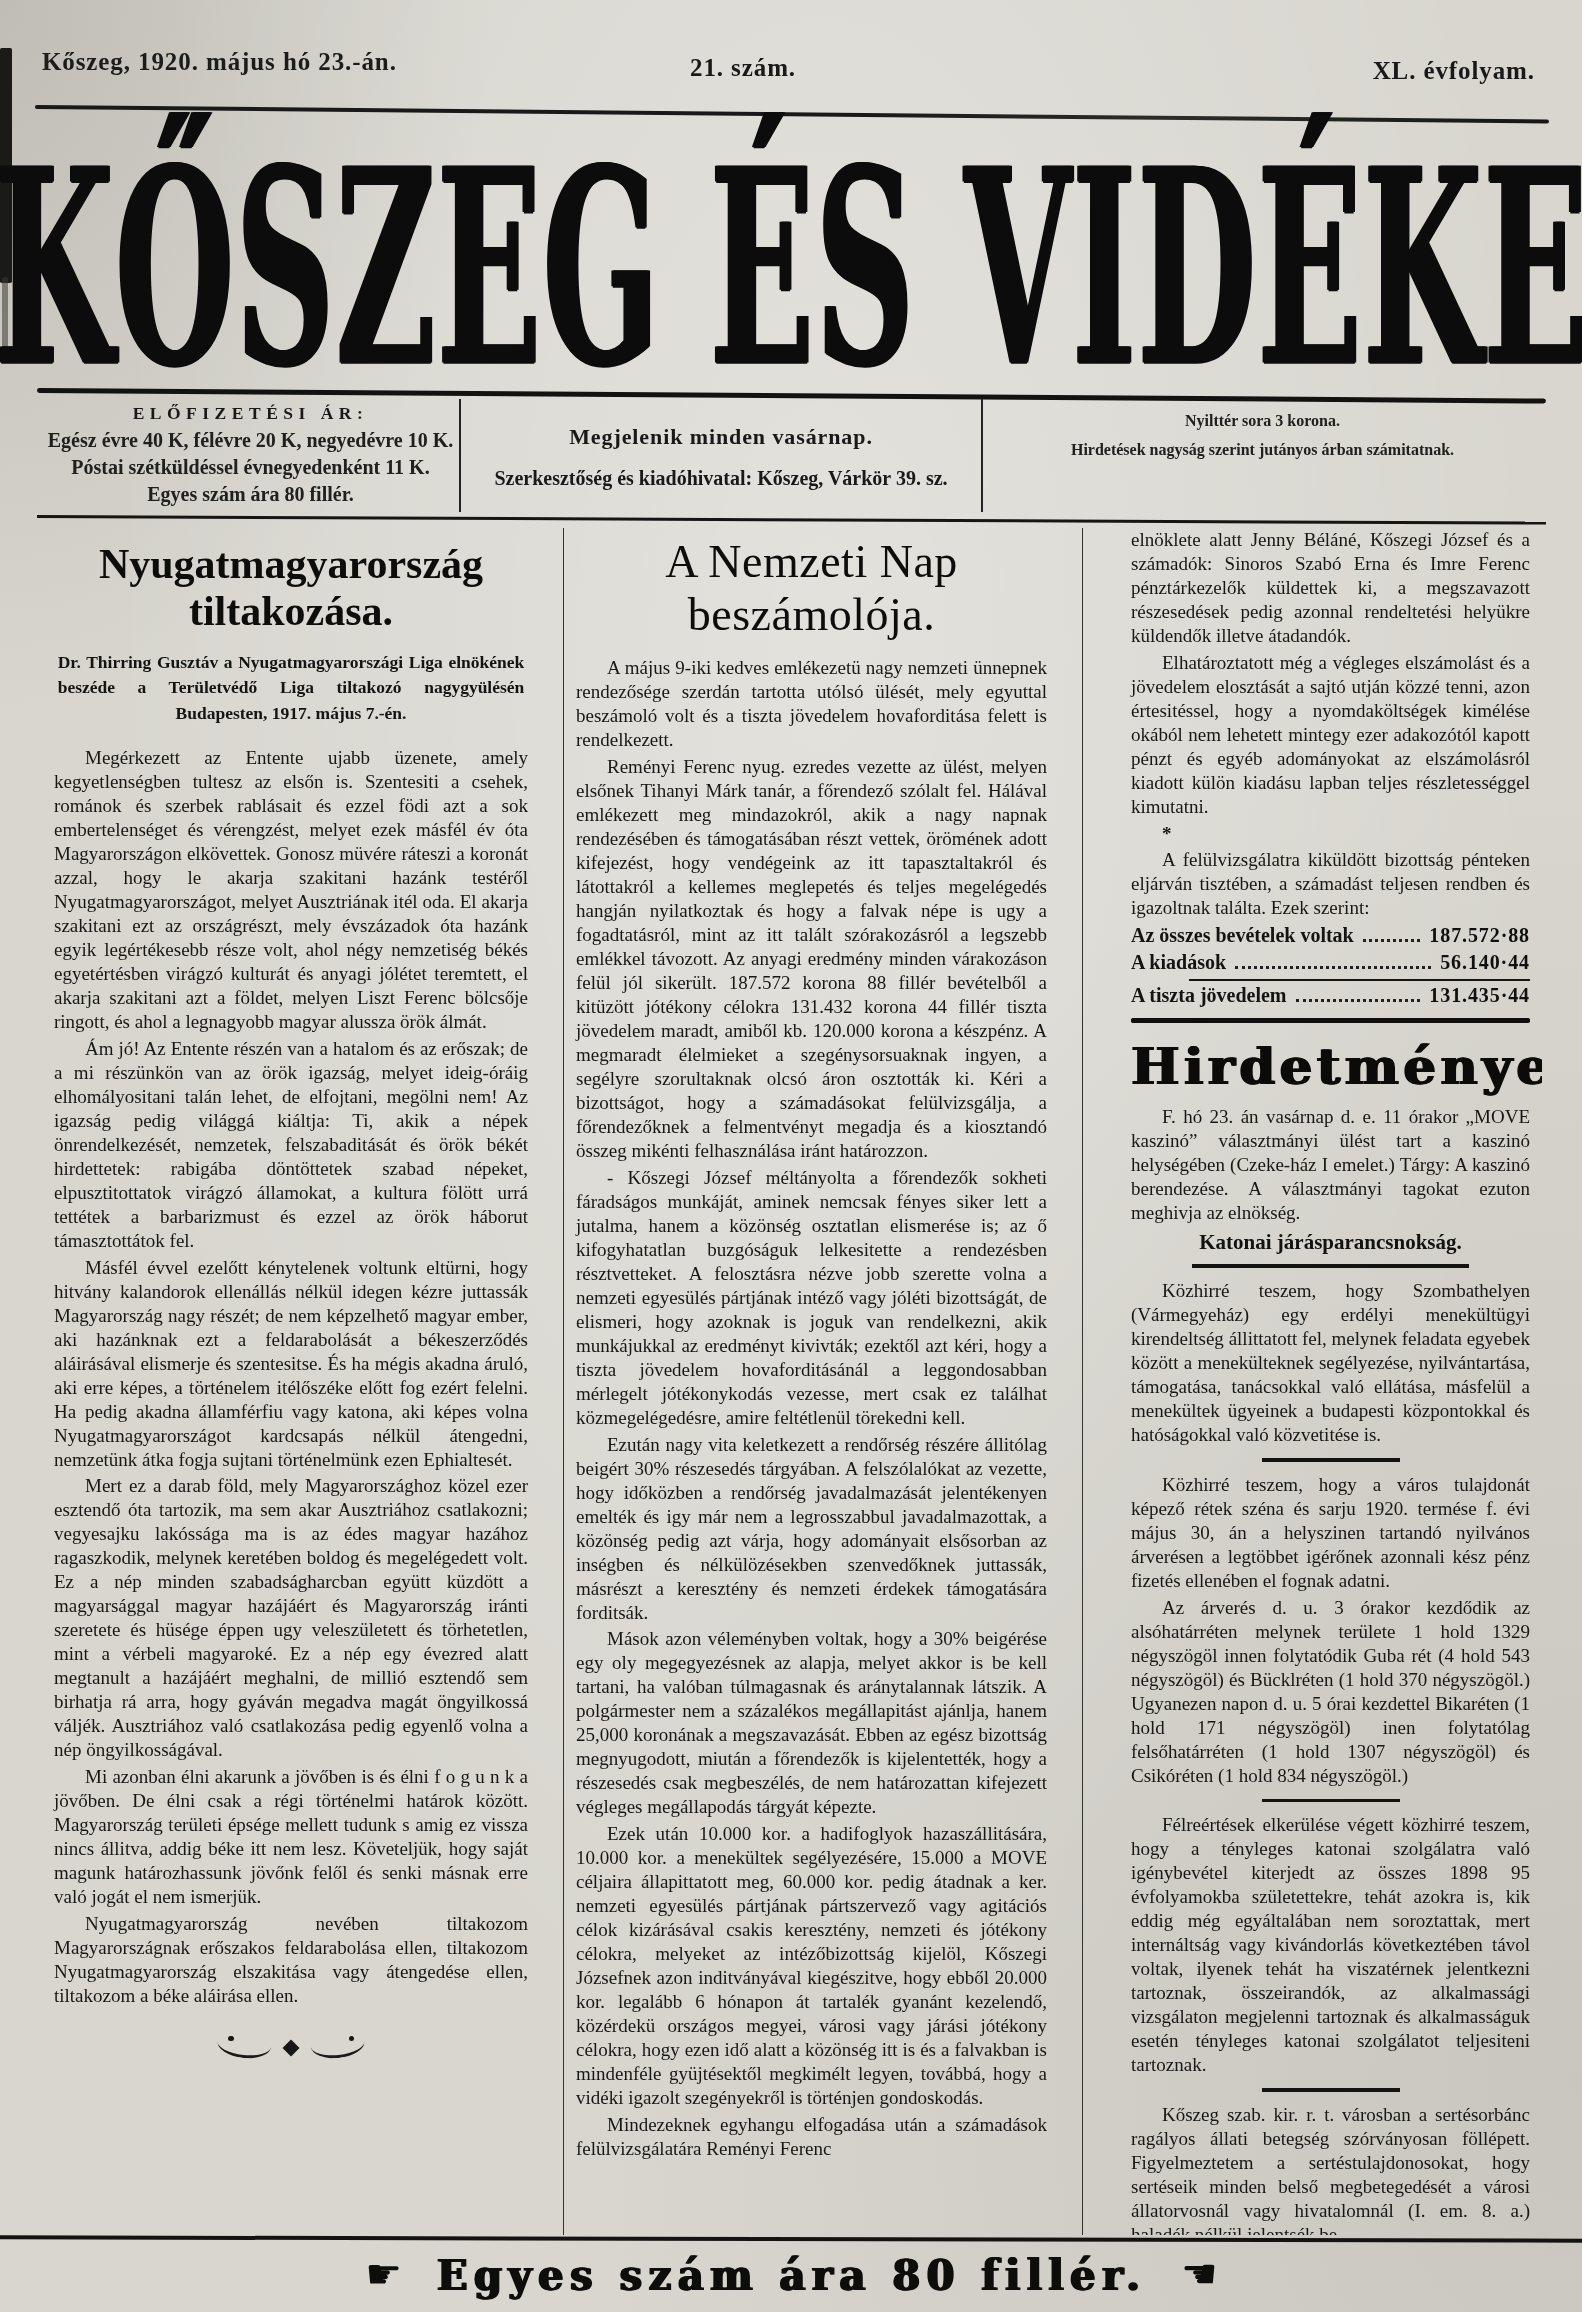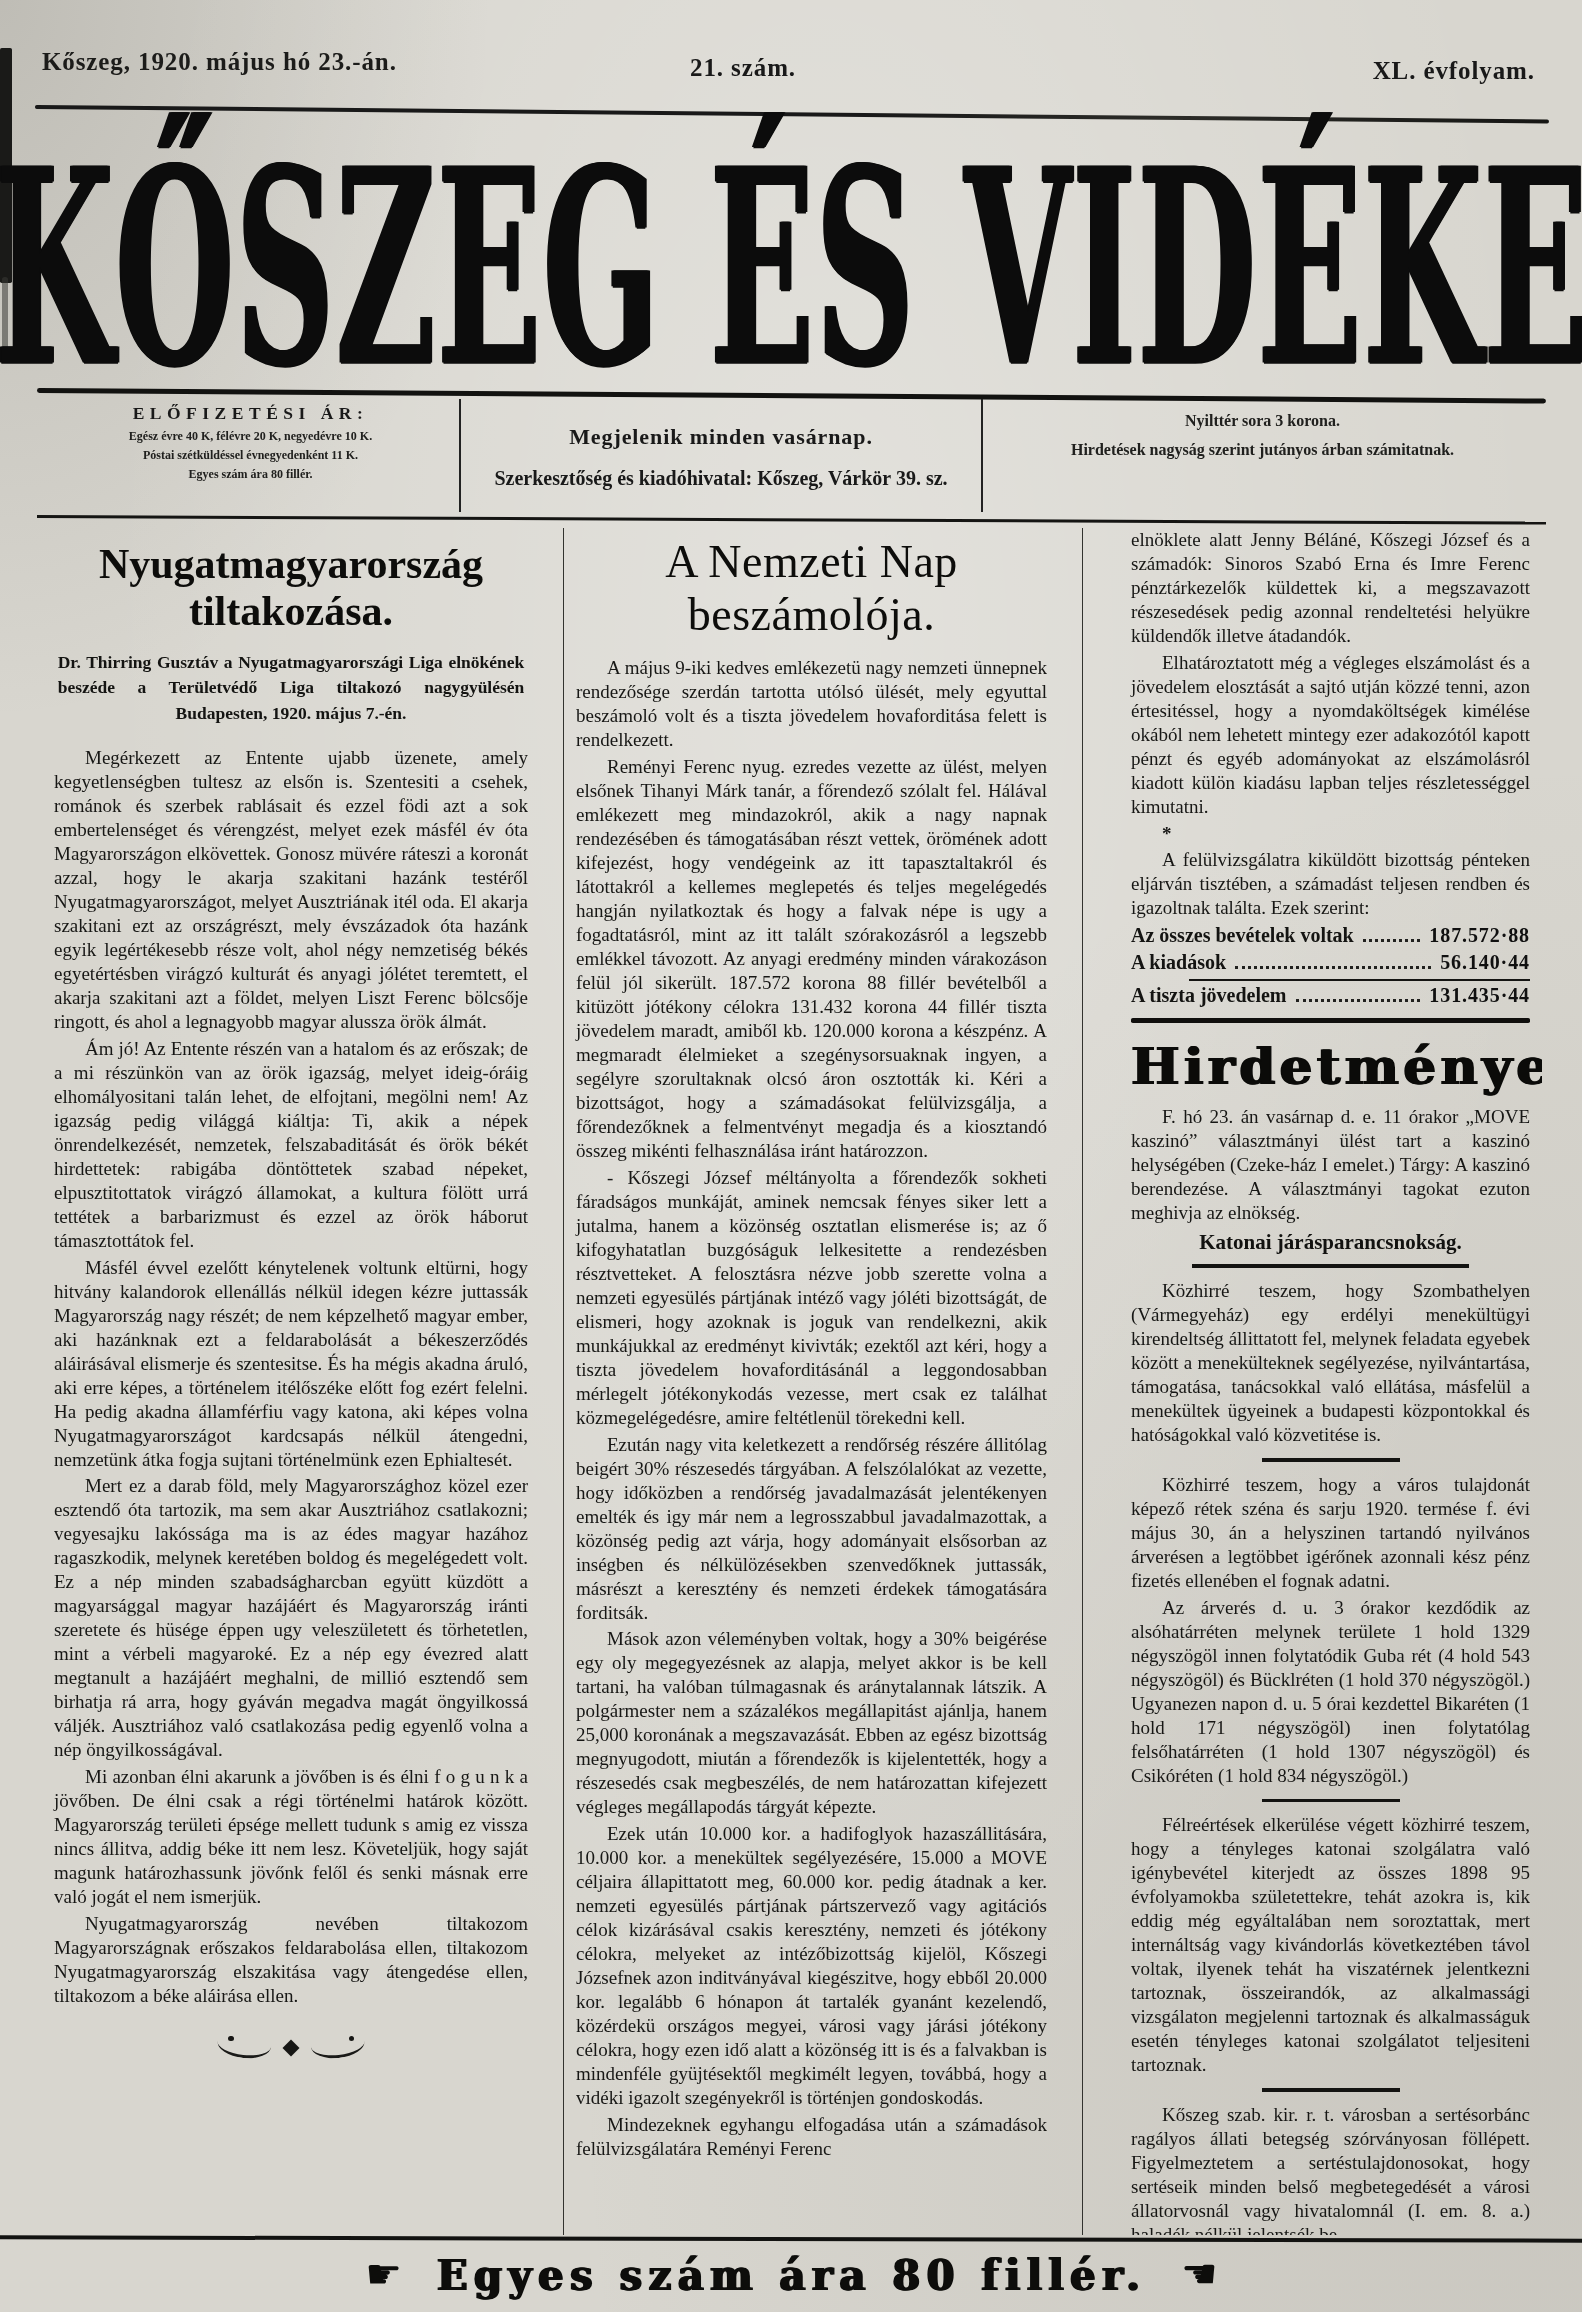--- a/index.html
+++ b/index.html
@@ -30,21 +30,21 @@
   }
   .rule2{position:absolute;top:388px;left:37px;width:1509px;height:4.6px;background:#121210;transform:rotate(.4deg);transform-origin:left center;border-radius:2.8px;}
   .rule3{position:absolute;top:515px;left:37px;width:1509px;height:2.8px;background:#151513;transform:rotate(.25deg);transform-origin:left center;}
 
   
   .infobar{position:absolute;top:399px;left:42px;width:1500px;height:113px;display:flex;}
   .info-cell{text-align:center;}
   .info-div{width:1.8px;background:#222;margin:0;}
   .info-left{width:417px;padding-top:3.7px;}
   .info-left .h{font-size:17.5px;font-weight:700;letter-spacing:5.5px;margin-bottom:5.5px;}
-  .info-left .l{font-size:12px;font-weight:700;margin-top:3.7px;color:#20201e;}
+  .info-left .l{font-size:20px;font-weight:700;margin-top:3.7px;color:#20201e;}
   .info-center{flex:1;padding-top:25px;}
   .info-center .l1{font-size:22px;font-weight:700;letter-spacing:0.9px;}
   .info-center .l2{font-size:20px;font-weight:600;margin-top:16.6px;}
   .info-right{width:503px;padding:5.5px 28px 0;}
   .info-right .l{font-size:16px;font-weight:700;margin-top:4.6px;color:#20201e;line-height:1.5;}
 
   
   .cols{position:absolute;top:528px;left:42px;width:1500px;height:1707px;display:flex;overflow:hidden;gap:23px;}
   .col{overflow:hidden;padding:0 12px;box-sizing:border-box;}
   .col1{width:498px;}
@@ -118,21 +118,21 @@
       <div class="l">Nyilttér sora 3 korona.</div>
       <div class="l">Hirdetések nagyság szerint jutányos árban számitatnak.</div>
     </div>
   </div>
   <div class="rule3"></div>
 
   <div class="cols">
 
     <div class="col col1">
       <div class="a1-title">Nyugatmagyarország tiltakozása.</div>
-      <div class="a1-subtitle">Dr. Thirring Gusztáv a Nyugatmagyarországi Liga elnökének beszéde a Területvédő Liga tiltakozó nagygyülésén Budapesten, 1920. május 7.-én.</div>
+      <div class="a1-subtitle">Dr. Thirring Gusztáv a Nyugatmagyarországi Liga elnökének beszéde a Területvédő Liga tiltakozó nagygyülésén Budapesten, 1917. május 7.-én.</div>
       <p>Megérkezett az Entente ujabb üzenete, amely kegyetlenségben tultesz az elsőn is. Szentesiti a csehek, románok és szerbek rablásait és ezzel födi azt a sok embertelenséget és vérengzést, melyet ezek másfél év óta Magyarországon elkövettek. Gonosz müvére ráteszi a koronát azzal, hogy le akarja szakitani hazánk testéről Nyugatmagyarországot, melyet Ausztriának itél oda. El akarja szakitani ezt az országrészt, mely évszázadok óta hazánk egyik legértékesebb része volt, ahol négy nemzetiség békés egyetértésben virágzó kulturát és anyagi jólétet teremtett, el akarja szakitani azt a földet, melyen Liszt Ferenc bölcsője ringott, és ahol a legnagyobb magyar alussza örök álmát.</p>
       <p>Ám jó! Az Entente részén van a hatalom és az erőszak; de a mi részünkön van az örök igazság, melyet ideig-óráig elhomályositani talán lehet, de elfojtani, megölni nem! Az igazság pedig világgá kiáltja: Ti, akik a népek önrendelkezését, nemzetek, felszabaditását és örök békét hirdettetek: rabigába döntöttetek szabad népeket, elpusztitottatok virágzó államokat, a kultura fölött urrá tettétek a barbarizmust és ezzel az örök háborut támasztottátok fel.</p>
       <p>Másfél évvel ezelőtt kénytelenek voltunk eltürni, hogy hitvány kalandorok ellenállás nélkül idegen kézre juttassák Magyarország nagy részét; de nem képzelhető magyar ember, aki hazánknak ezt a feldarabolását a békeszerződés aláirásával elismerje és szentesitse. És ha mégis akadna áruló, aki erre képes, a történelem itélőszéke előtt fog ezért felelni. Ha pedig akadna államférfiu vagy katona, aki képes volna Nyugatmagyarországot kardcsapás nélkül átengedni, nemzetünk átka fogja sujtani történelmünk ezen Ephialtesét.</p>
       <p>Mert ez a darab föld, mely Magyarországhoz közel ezer esztendő óta tartozik, ma sem akar Ausztriához csatlakozni; vegyesajku lakóssága ma is az édes magyar hazához ragaszkodik, melynek keretében boldog és megelégedett volt. Ez a nép minden szabadságharcban együtt küzdött a magyarsággal magyar hazájáért és Magyarország iránti szeretete és hüsége éppen ugy veleszületett és törhetetlen, mint a vérbeli magyaroké. Ez a nép egy évezred alatt megtanult a hazájáért meghalni, de millió esztendő sem birhatja rá arra, hogy gyáván megadva magát öngyilkossá váljék. Ausztriához való csatlakozása pedig egyenlő volna a nép öngyilkosságával.</p>
       <p>Mi azonban élni akarunk a jövőben is és élni f o g u n k a jövőben. De élni csak a régi történelmi határok között. Magyarország területi épsége mellett tudunk s amig ez vissza nincs állitva, addig béke itt nem lesz. Követeljük, hogy saját magunk határozhassunk jövőnk felől és senki másnak erre való jogát el nem ismerjük.</p>
       <p>Nyugatmagyarország nevében tiltakozom Magyarországnak erőszakos feldarabolása ellen, tiltakozom Nyugatmagyarország elszakitása vagy átengedése ellen, tiltakozom a béke aláirása ellen.</p>
       <div class="ornament">
         <span class="orn-diamond"></span>
           <span class="orn-dot-l"></span>
           <span class="orn-dot-r"></span>

